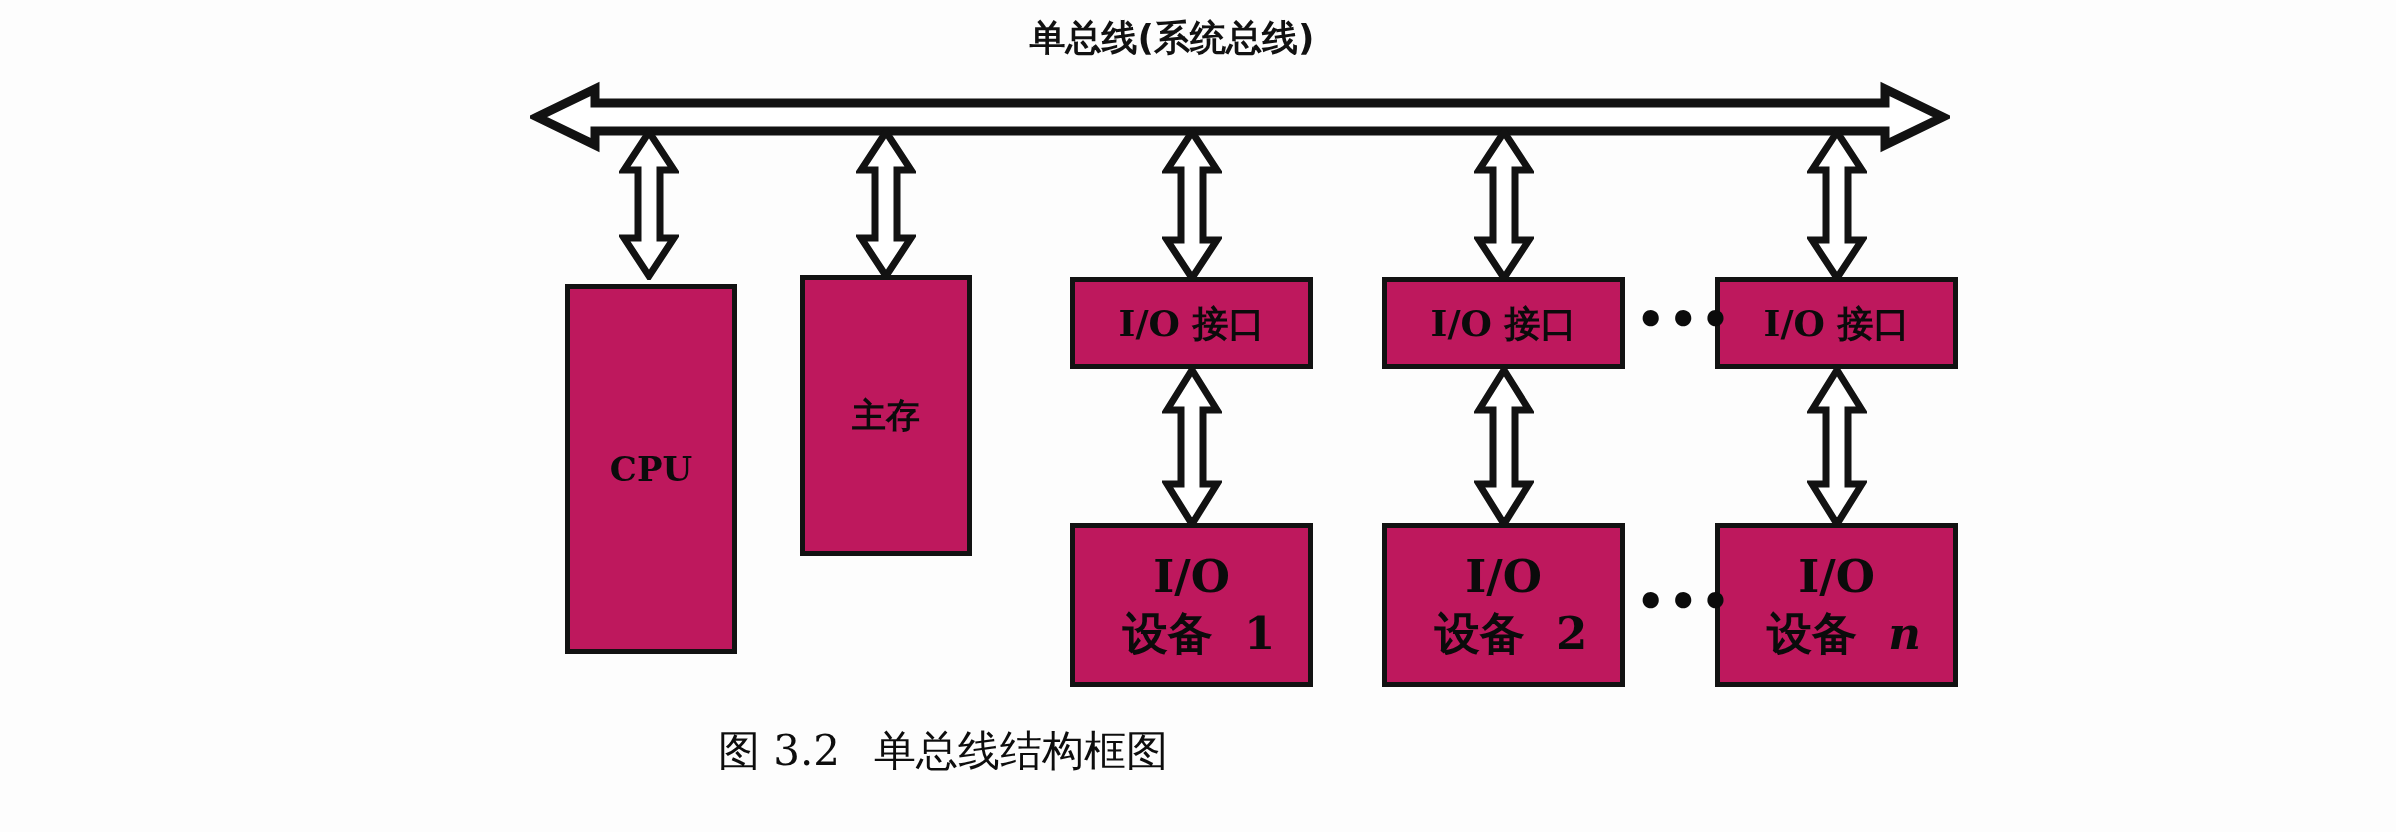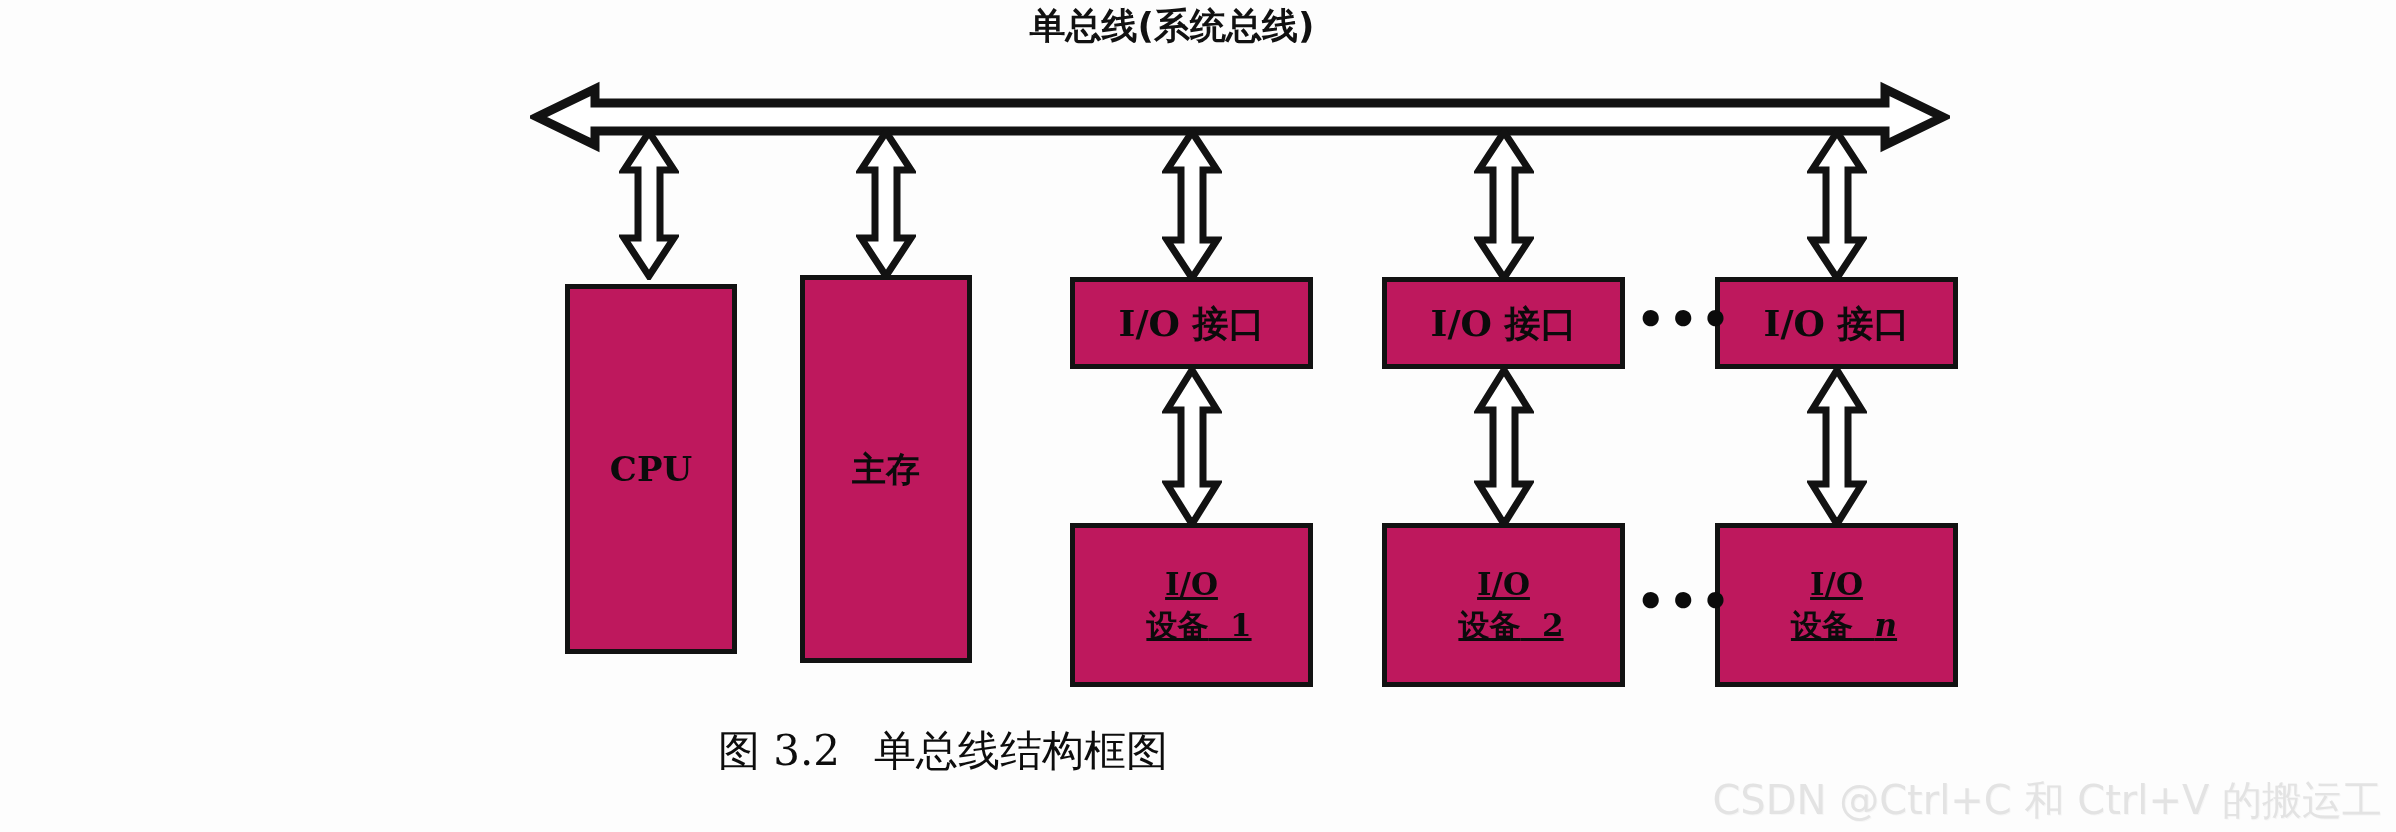--- a/index.html
+++ b/index.html
@@ -17,21 +17,21 @@
     width: 2396px;
     height: 832px;
     background: #fdfdfd;
     overflow: hidden;
   }
 
   
   .bus-title {
     position: absolute;
     left: 0;
-    top: 2px;
+    top: 14px;
     width: 2396px;
     text-align: center;
     font-family: "DejaVu Sans", "Liberation Sans", sans-serif;
     font-weight: 700;
     font-size: 36px;
     letter-spacing: 0px;
     color: #111;
     white-space: nowrap;
   }
   .bus-title-inner {
@@ -61,30 +61,30 @@
     text-align: center;
     line-height: 1.18;
   }
   .box .label {
     font-family: "DejaVu Serif", "Liberation Serif", serif;
     font-weight: 700;
     color: #0b0b0b;
   }
   .box.tall .label { font-size: 34px; }
   .box.iface .label { font-size: 36px; }
-  .box.dev   .label { font-size: 31px; text-decoration: underline; }
+  .box.dev   .label { font-size: 45px; }
 
   .box.dev .label .l1 { display: block; }
   .box.dev .label .l2 { display: block; margin-top: 4px; margin-left: 15px; }
   .box.dev .label .idx { font-style: italic; }
   .box.dev .label .idx.num { font-style: normal; }
 
   
   #box-cpu  { left: 565px; top: 284px; width: 172px; height: 370px; }
-  #box-mem  { left: 800px; top: 275px; width: 172px; height: 388px; }
+  #box-mem  { left: 800px; top: 275px; width: 172px; height: 281px; }
 
   
   #box-iface-1 { left: 1070px; top: 277px; width: 243px; height: 92px; }
   #box-iface-2 { left: 1382px; top: 277px; width: 243px; height: 92px; }
   #box-iface-3 { left: 1715px; top: 277px; width: 243px; height: 92px; }
 
   
   #box-dev-1 { left: 1070px; top: 523px; width: 243px; height: 164px; }
   #box-dev-2 { left: 1382px; top: 523px; width: 243px; height: 164px; }
   #box-dev-3 { left: 1715px; top: 523px; width: 243px; height: 164px; }
@@ -235,15 +235,14 @@
   </div>
 
   <div class="ellipsis" id="ellipsis-dev">•••</div>
 
   <div class="caption">
     <span class="caption-inner">
       <span>图 3.2</span><span class="gap"></span><span>单总线结构框图</span>
     </span>
   </div>
 
-  <div class="watermark">CSDN @Ctrl+C 和 Ctrl+V 的搬运工</div>
 
 </div>
 
 </body></html>

